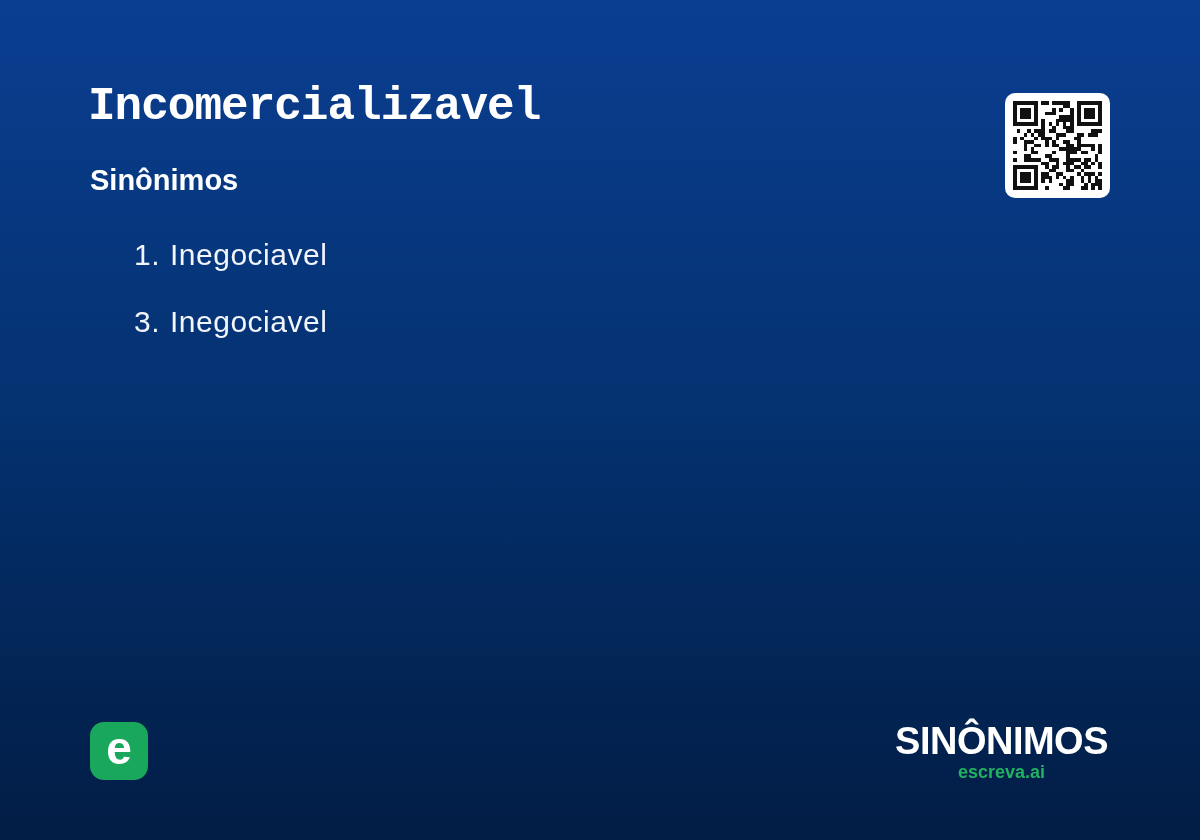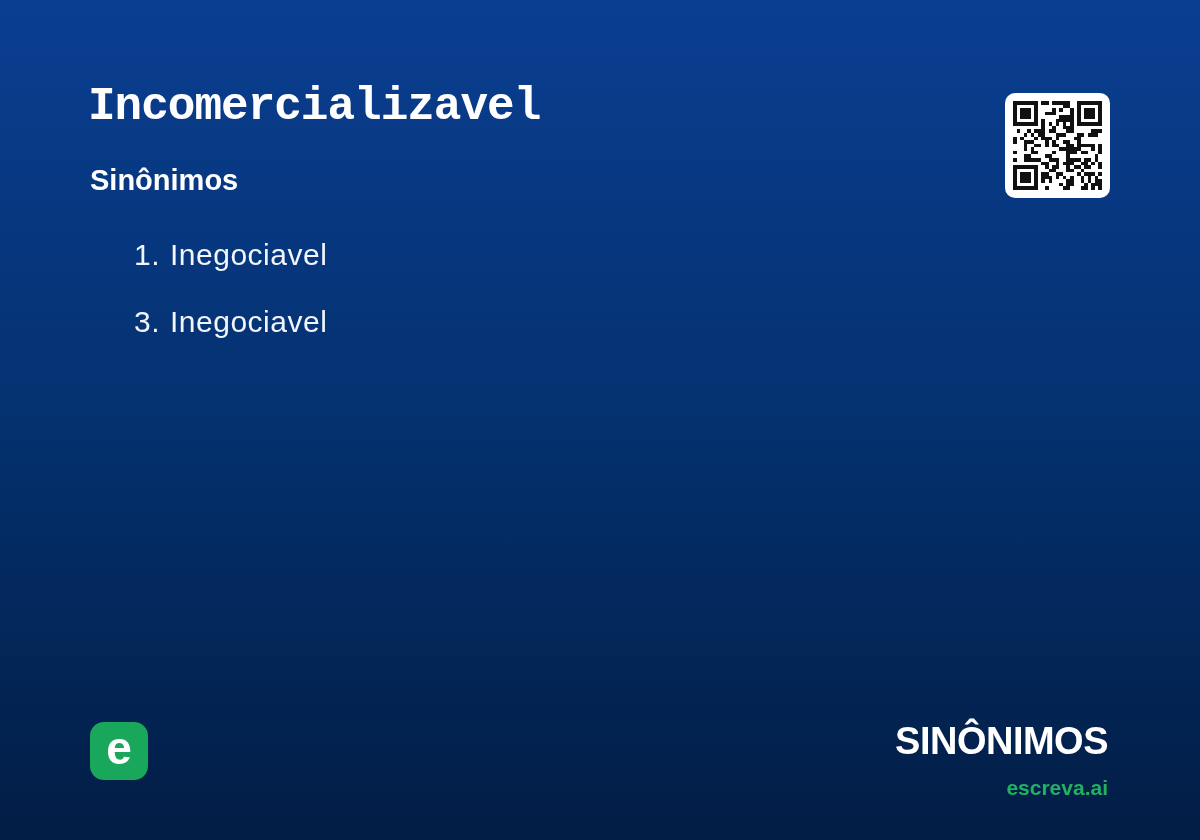--- a/index.html
+++ b/index.html
@@ -88,25 +88,26 @@
     text-align:right;
   }
   .brand-name{
     font-size:38px;
     font-weight:700;
     letter-spacing:-0.5px;
     line-height:1.0;
     color:var(--text-white);
   }
   .brand-site{
-    font-size:21px;
+    font-size:18px;
     font-weight:700;
     letter-spacing:0px;
-    margin-top:16px;
+    margin-top:2px;
     color:var(--green-text);
+    text-align:center;
   }
 </style>
 </head>
 <body>
 
 <div class="card">
 
   <div class="qr-wrap">
     <svg id="qr-svg" viewBox="0 0 25 25" width="89" height="89" shape-rendering="crispEdges">
         <rect x="0" y="0" width="1" height="1" fill="#111111"></rect>

